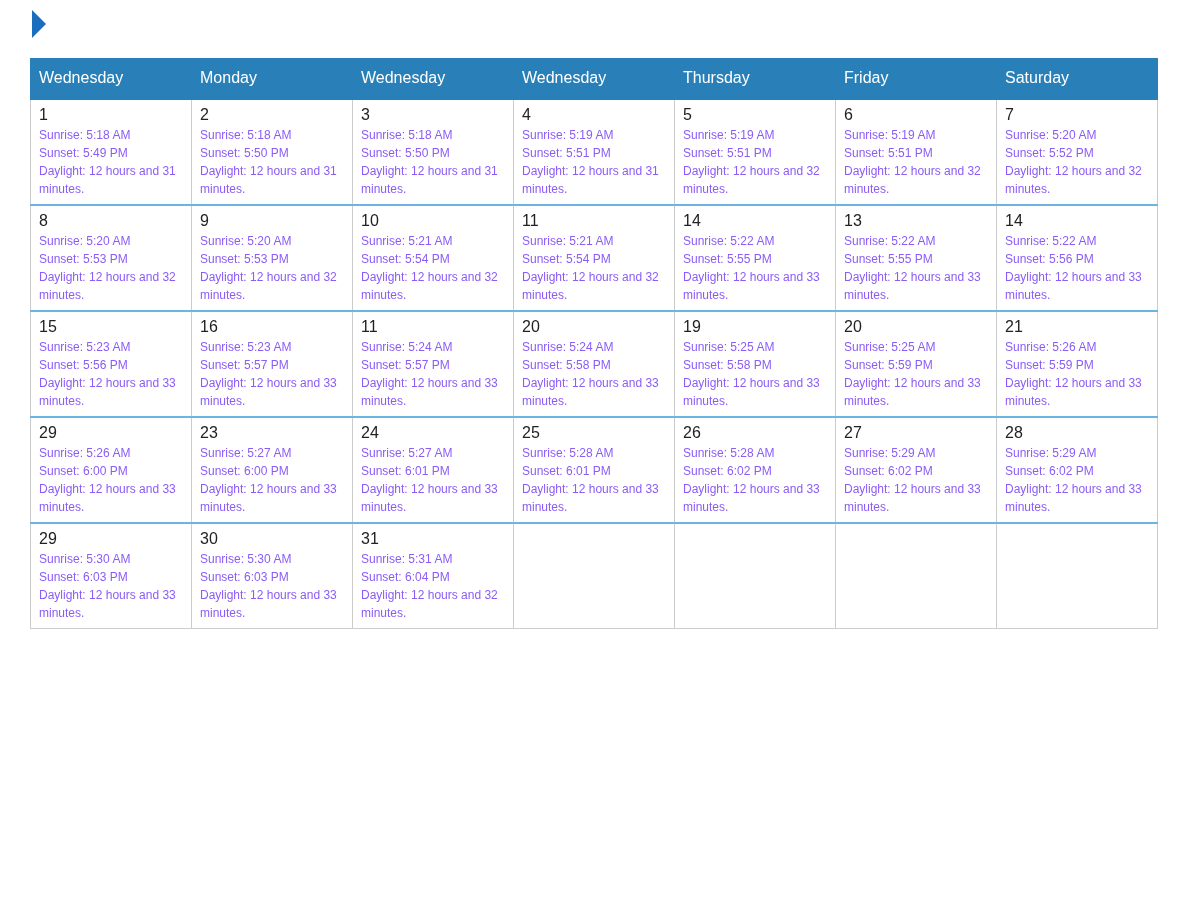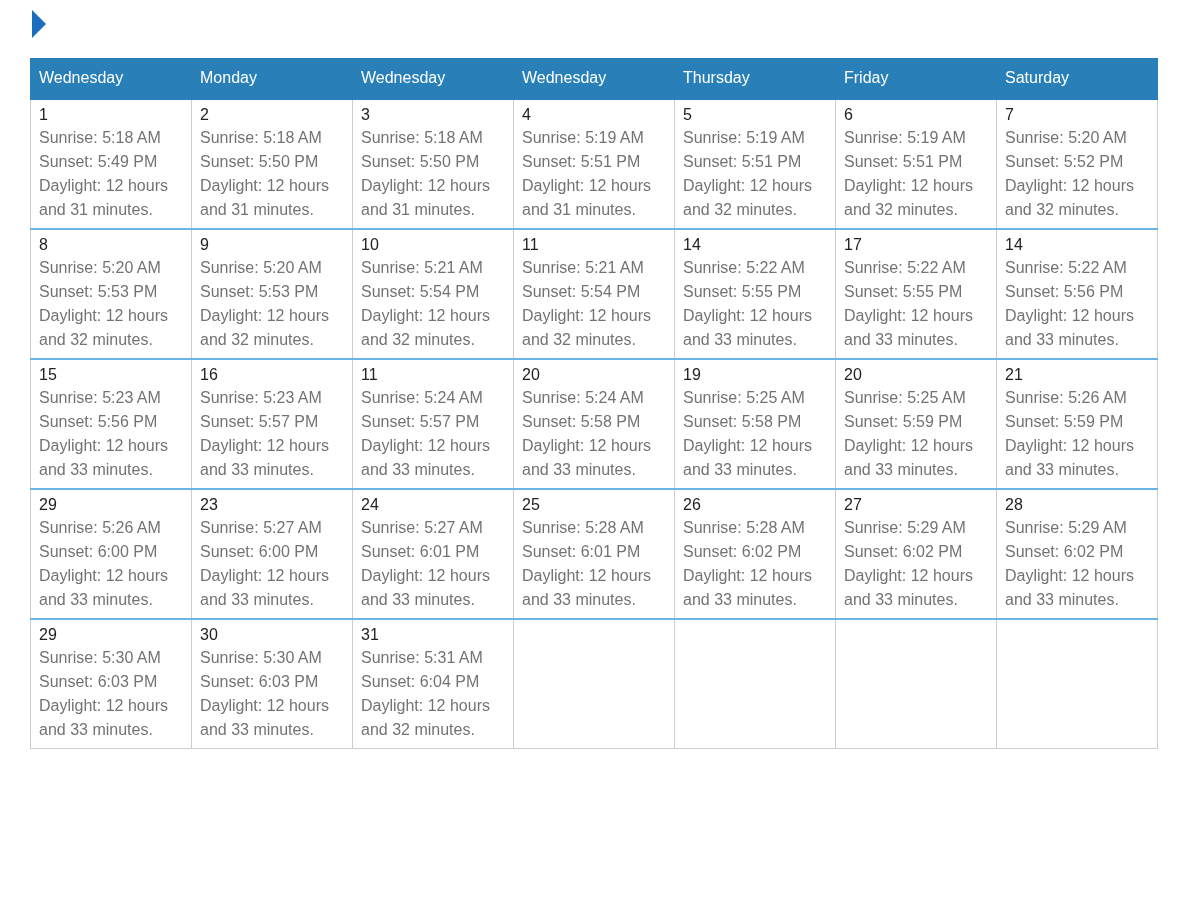--- a/index.html
+++ b/index.html
@@ -87,22 +87,22 @@
       border-top: 2px solid #6cb4e4;
     }
     .day-number {
       font-size: 16px;
       font-weight: normal;
       display: block;
       margin-bottom: 2px;
       color: #222222;
     }
     .day-info {
-      font-size: 16px;
-      color: #737373;
+      font-size: 12px;
+      color: #8b5cf6;
       line-height: 1.5;
     }
     .empty-cell {
       background: #ffffff;
     }
   </style>
 </head>
 <body>
 
 <div class="header-area">
@@ -177,21 +177,21 @@
         </td>
         <td>
           <span class="day-number">11</span>
           <span class="day-info">Sunrise: 5:21 AM<br>Sunset: 5:54 PM<br>Daylight: 12 hours and 32 minutes.</span>
         </td>
         <td>
           <span class="day-number">14</span>
           <span class="day-info">Sunrise: 5:22 AM<br>Sunset: 5:55 PM<br>Daylight: 12 hours and 33 minutes.</span>
         </td>
         <td>
-          <span class="day-number">17</span>
+          <span class="day-number">13</span>
           <span class="day-info">Sunrise: 5:22 AM<br>Sunset: 5:55 PM<br>Daylight: 12 hours and 33 minutes.</span>
         </td>
         <td>
           <span class="day-number">14</span>
           <span class="day-info">Sunrise: 5:22 AM<br>Sunset: 5:56 PM<br>Daylight: 12 hours and 33 minutes.</span>
         </td>
       </tr>
       <tr>
         <td>
           <span class="day-number">15</span>

